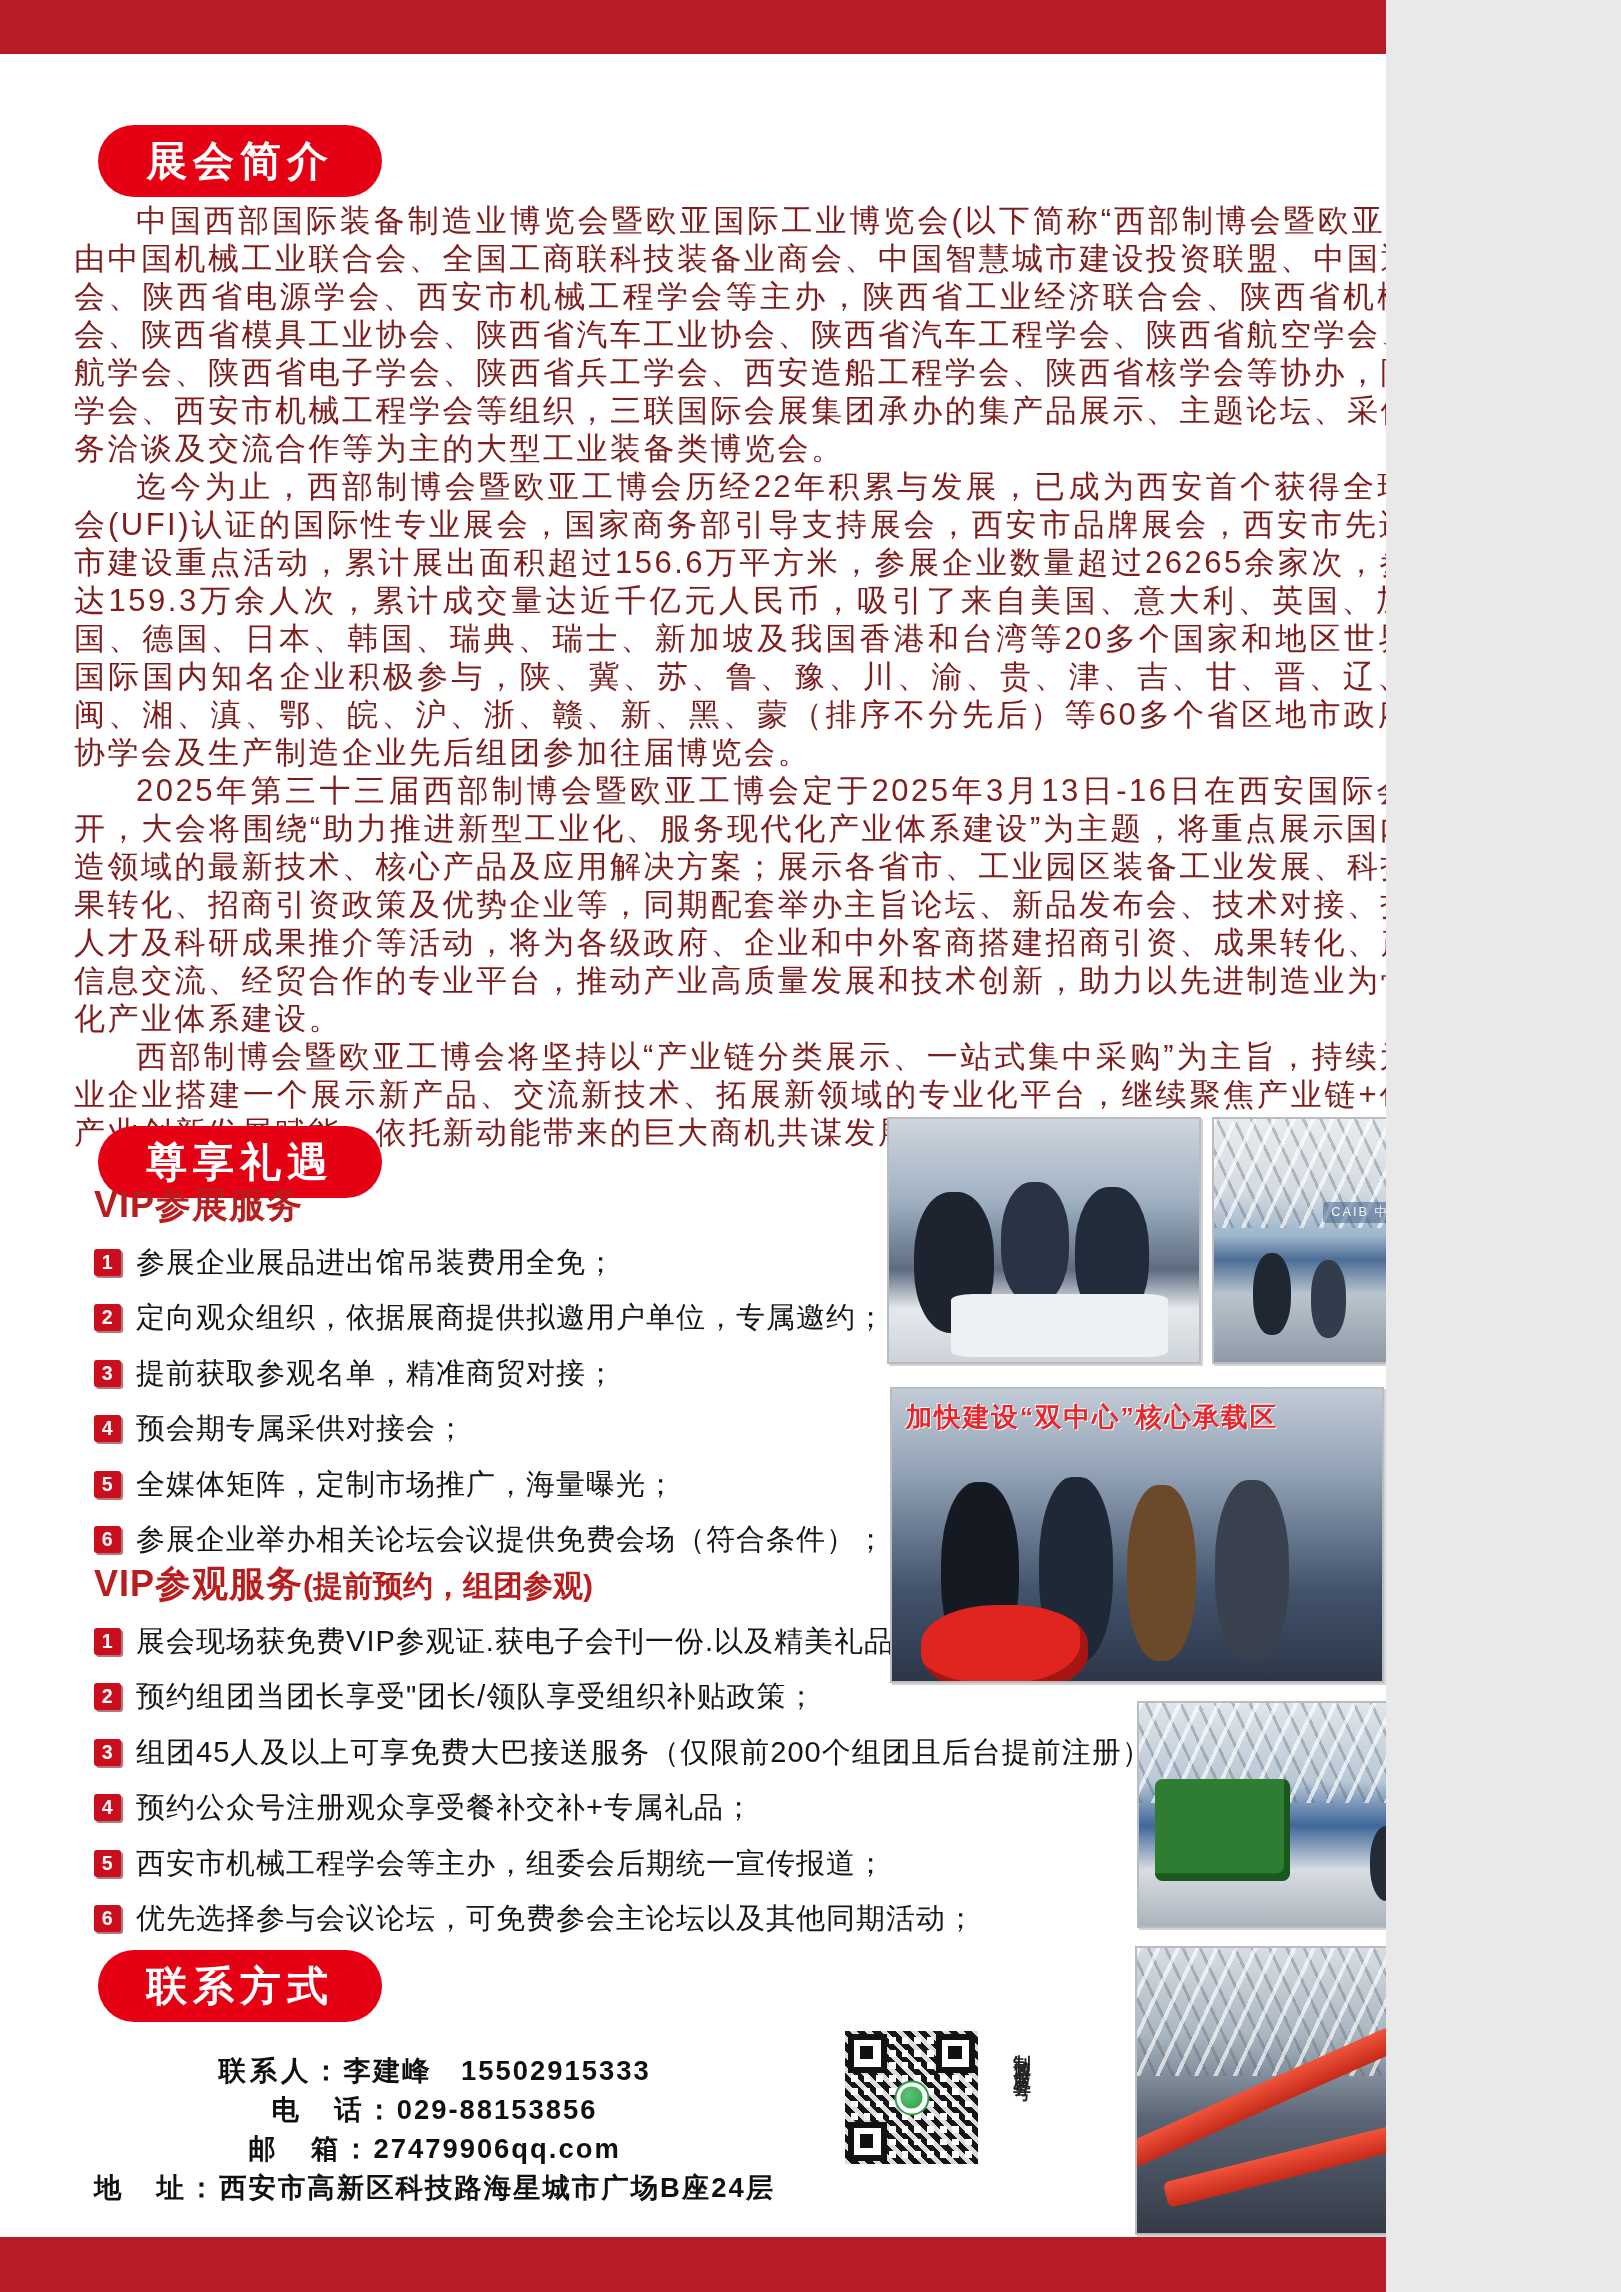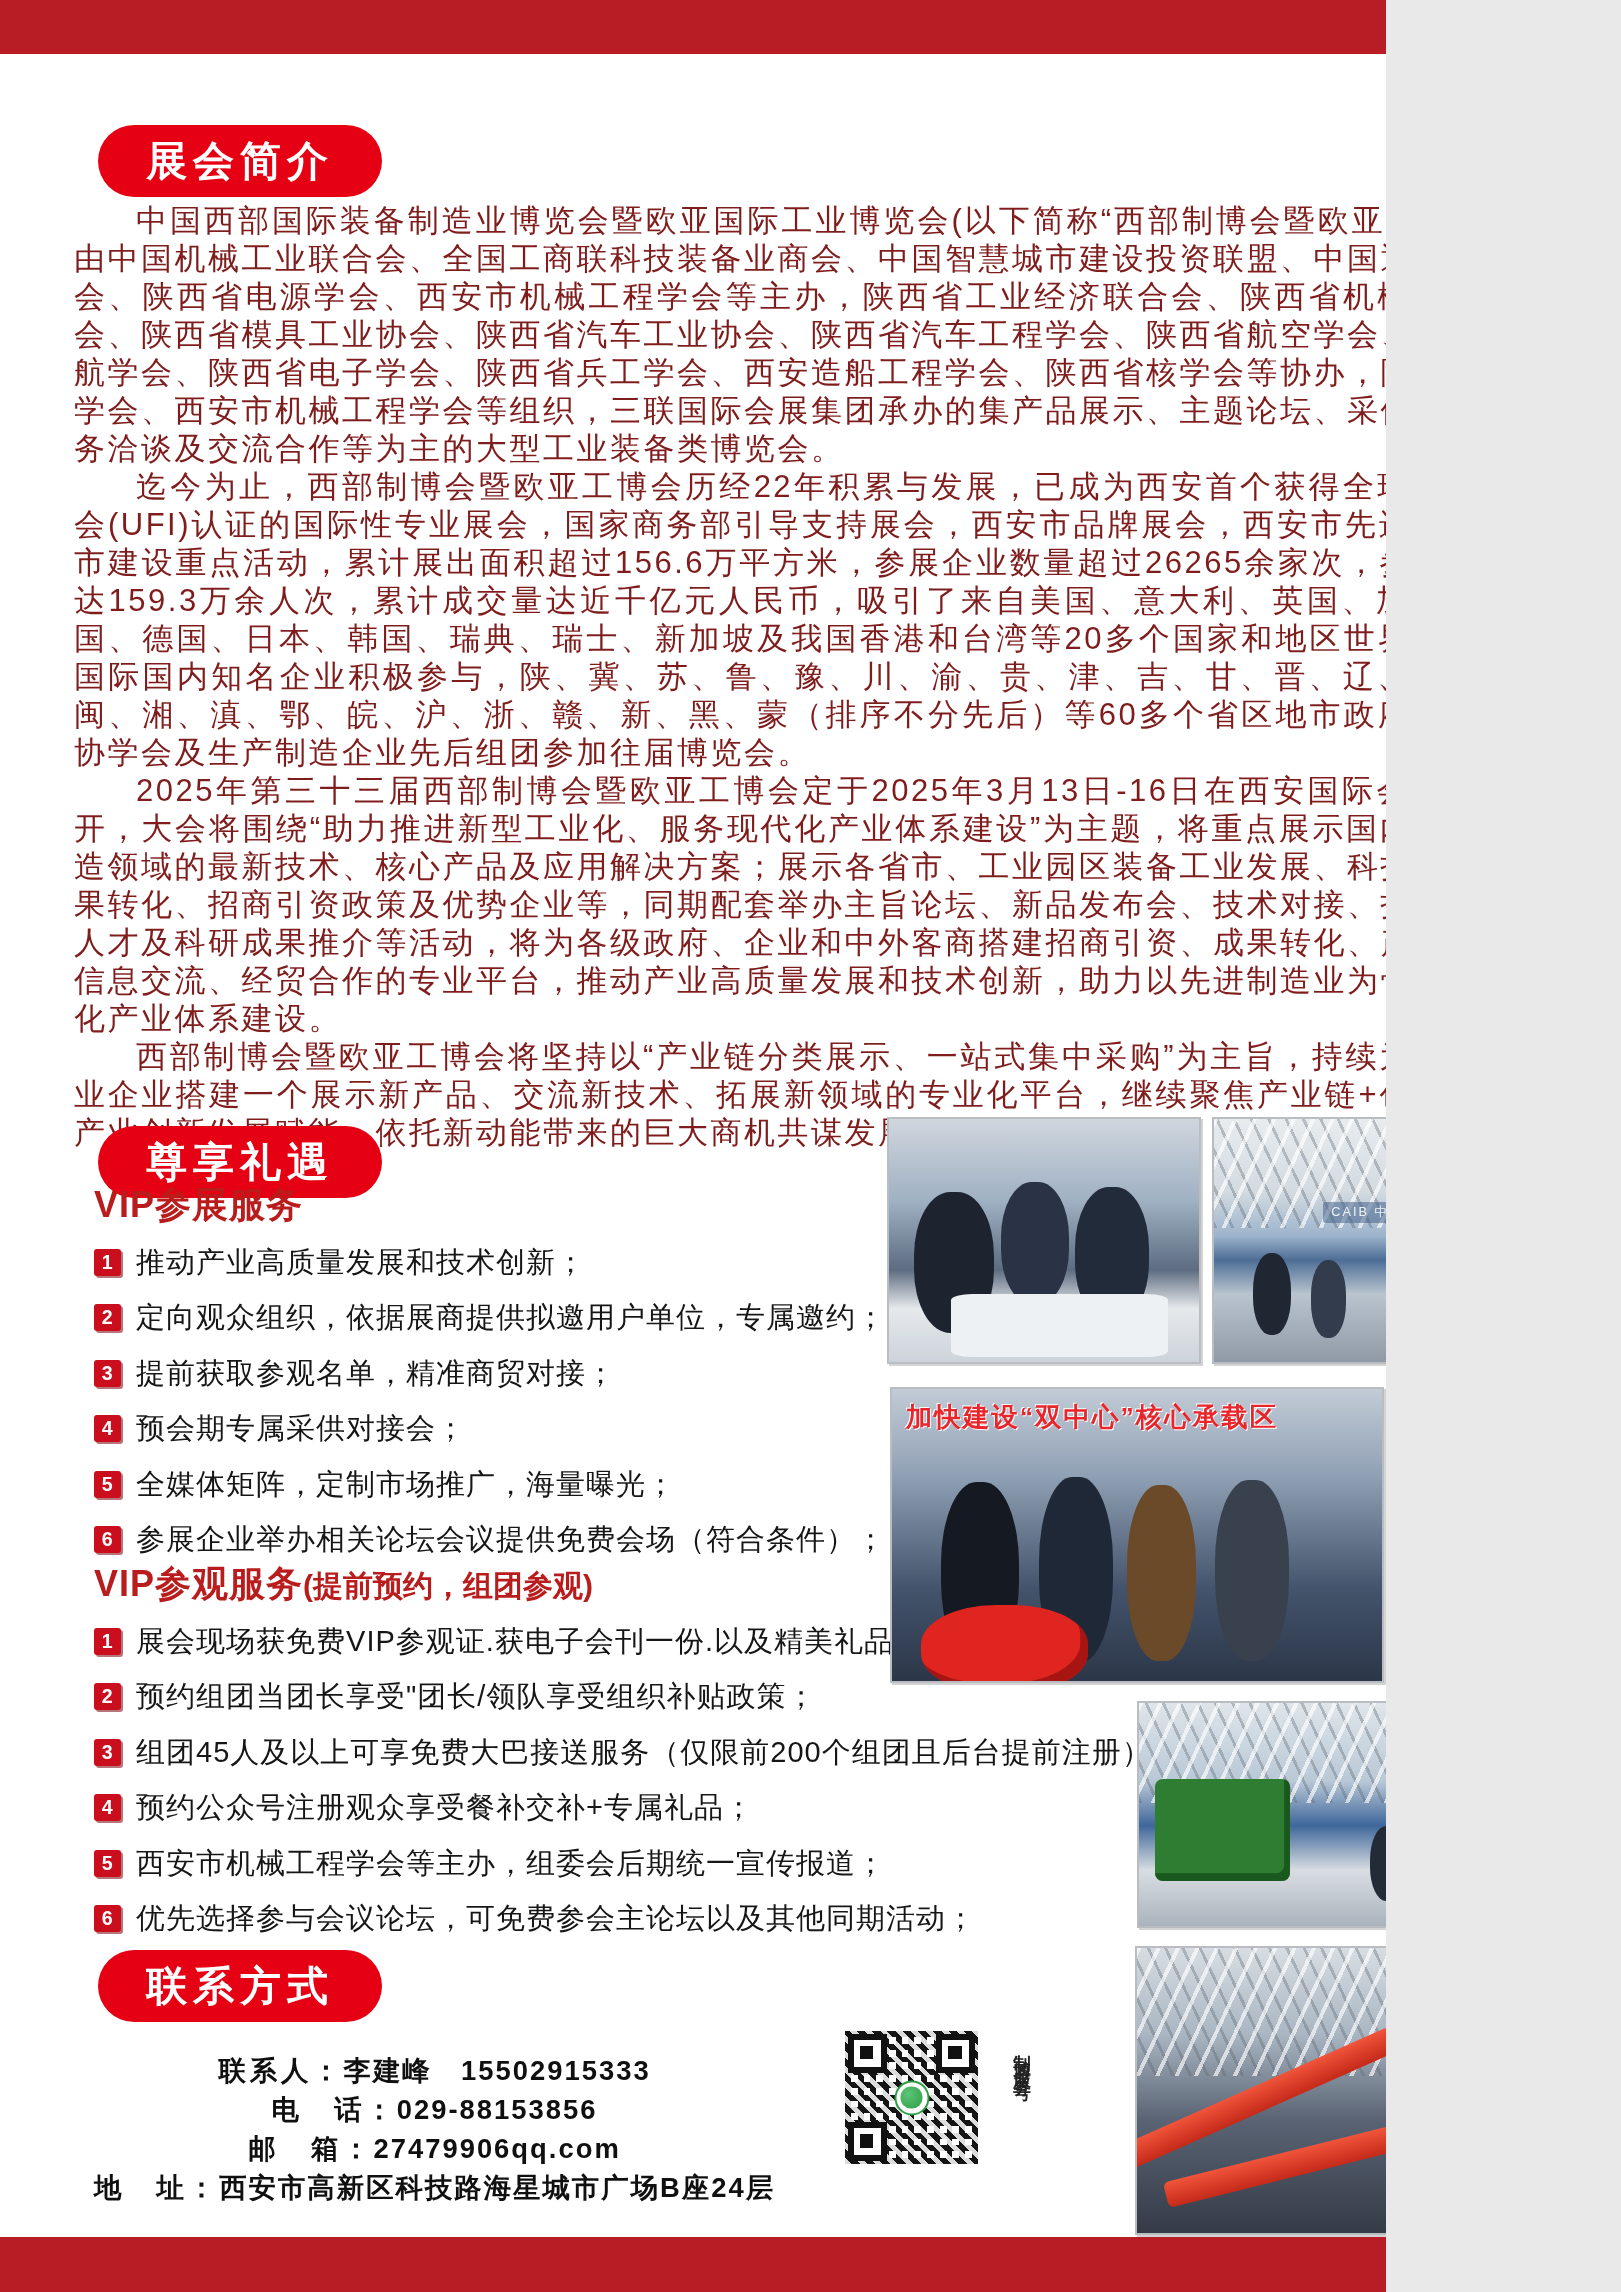--- a/index.html
+++ b/index.html
@@ -96,21 +96,21 @@
   </div>
 
   <div class="badge" id="badge-privileges">
     <span>尊享礼遇</span>
   </div>
 
   <div class="vip" id="vip-exhibitor">
     <h3>VIP参展服务</h3>
     <div class="vip-item">
       <span class="num">1</span>
-      <span>推动产业高质量发展和技术创新；</span>
+      <span>参展企业展品进出馆吊装费用全免；</span>
     </div>
     <div class="vip-item">
       <span class="num">2</span>
       <span>定向观众组织，依据展商提供拟邀用户单位，专属邀约；</span>
     </div>
     <div class="vip-item">
       <span class="num">3</span>
       <span>提前获取参观名单，精准商贸对接；</span>
     </div>
     <div class="vip-item">

